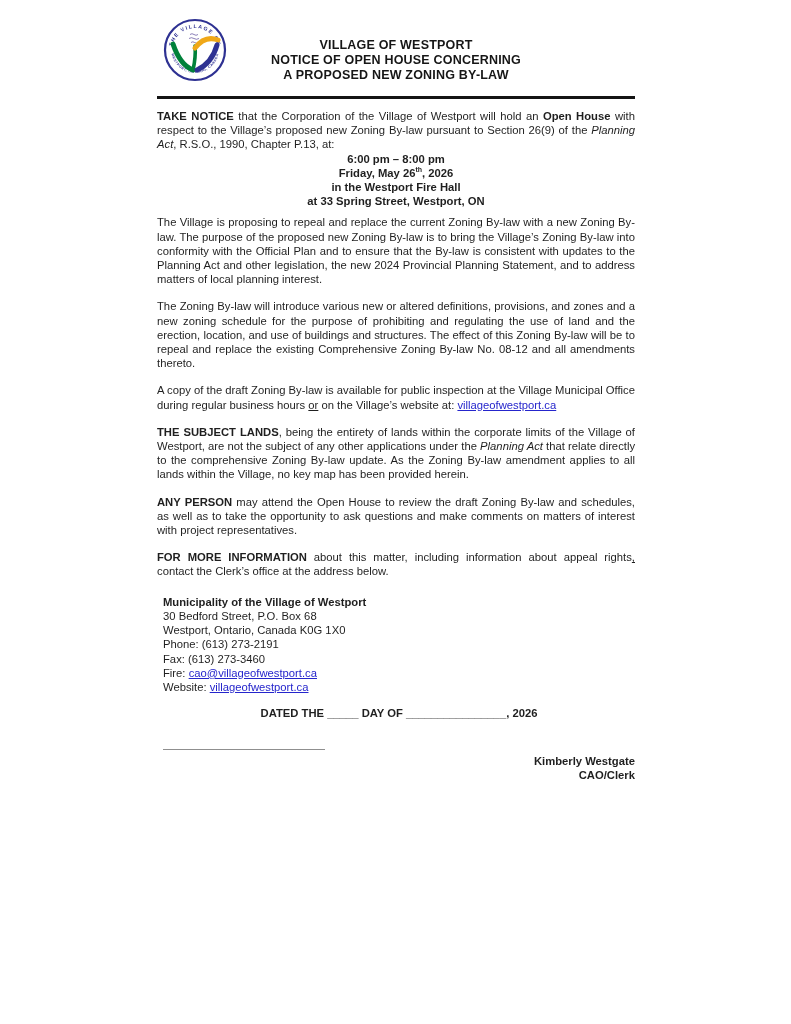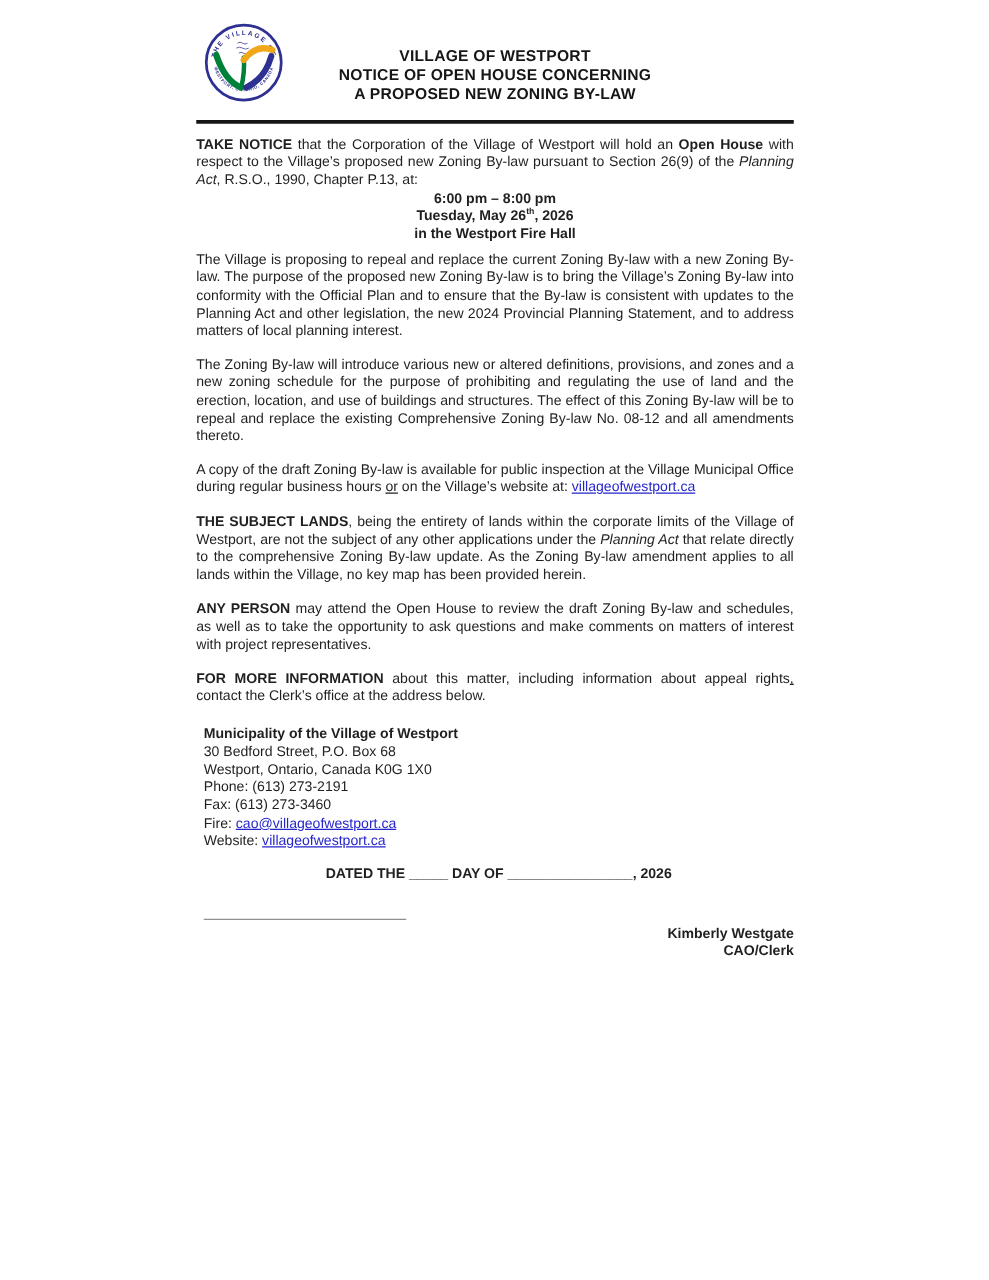--- a/index.html
+++ b/index.html
@@ -96,22 +96,23 @@
         <div>A PROPOSED NEW ZONING BY-LAW</div>
       </div>
     </div>
 
     <div class="rule"></div>
 
     <p class="body first"><span style="font-weight: bold;">TAKE NOTICE</span><span> that the Corporation of the Village of Westport will hold an </span><span style="font-weight: bold;">Open House</span><span> with respect to the Village’s proposed new Zoning By-law pursuant to Section 26(9) of the </span><span style="font-style: italic;">Planning Act</span><span>, R.S.O., 1990, Chapter P.13, at:</span></p>
 
     <div class="event">
       <div>6:00 pm – 8:00 pm</div>
-      <div><span>Tuesday, May 26</span><span><sup>th</sup></span><span>, 2026</span></div>
+      <div><span>Friday, May 26</span><span><sup>th</sup></span><span>, 2026</span></div>
       <div>in the Westport Fire Hall</div>
+      <div>at 33 Spring Street, Westport, ON</div>
     </div>
 
     <p class="body">The Village is proposing to repeal and replace the current Zoning By-law with a new Zoning By-law. The purpose of the proposed new Zoning By-law is to bring the Village’s Zoning By-law into conformity with the Official Plan and to ensure that the By-law is consistent with updates to the Planning Act and other legislation, the new 2024 Provincial Planning Statement, and to address matters of local planning interest.</p>
     <p class="body">The Zoning By-law will introduce various new or altered definitions, provisions, and zones and a new zoning schedule for the purpose of prohibiting and regulating the use of land and the erection, location, and use of buildings and structures. The effect of this Zoning By-law will be to repeal and replace the existing Comprehensive Zoning By-law No. 08-12 and all amendments thereto.</p>
     <p class="body"><span>A copy of the draft Zoning By-law is available for public inspection at the Village Municipal Office during regular business hours </span><span style="text-decoration: underline;">or</span><span> on the Village’s website at: </span><a href="#" class="link">villageofwestport.ca</a></p>
     <p class="body"><span style="font-weight: bold;">THE SUBJECT LANDS</span><span>, being the entirety of lands within the corporate limits of the Village of Westport, are not the subject of any other applications under the </span><span style="font-style: italic;">Planning Act</span><span> that relate directly to the comprehensive Zoning By-law update. As the Zoning By-law amendment applies to all lands within the Village, no key map has been provided herein.</span></p>
     <p class="body"><span style="font-weight: bold;">ANY PERSON</span><span> may attend the Open House to review the draft Zoning By-law and schedules, as well as to take the opportunity to ask questions and make comments on matters of interest with project representatives.</span></p>
     <p class="body"><span style="font-weight: bold;">FOR MORE INFORMATION</span><span> about this matter, including information about appeal rights</span><span style="text-decoration: underline;">,</span><span> contact the Clerk’s office at the address below.</span></p>
 
     <div class="contact">

